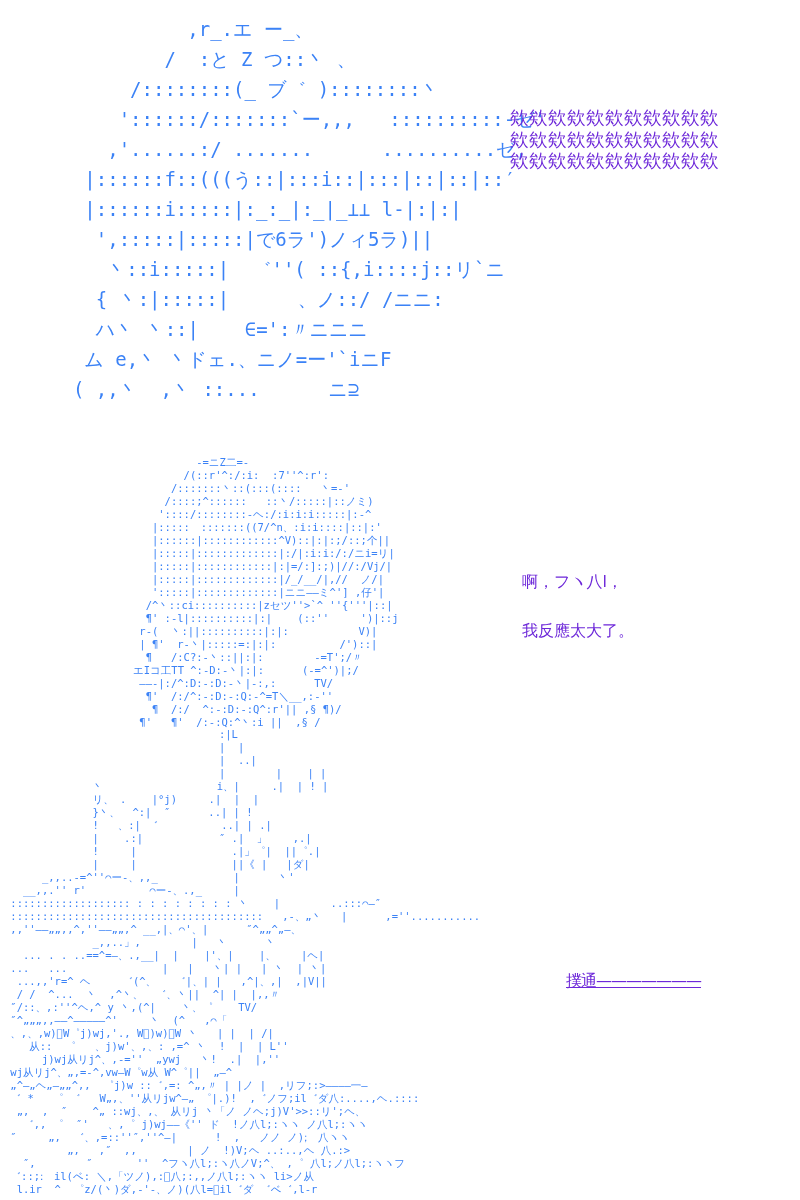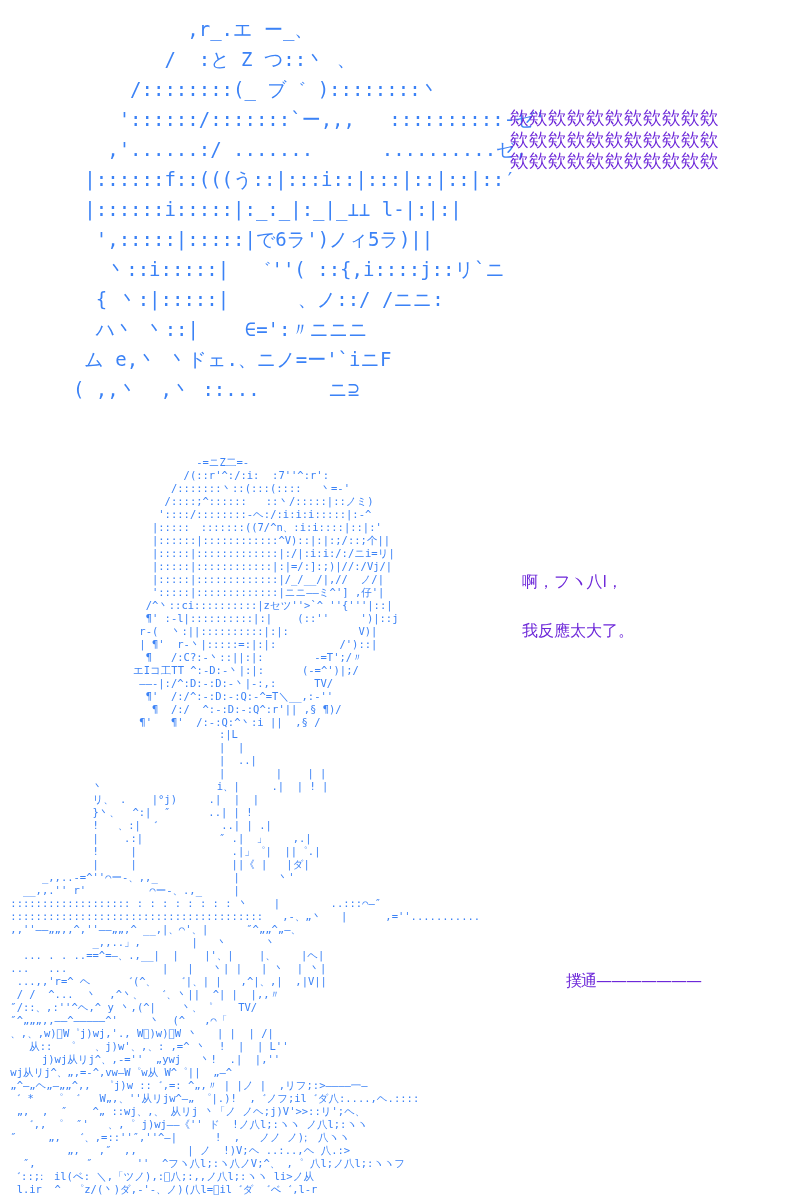--- a/index.html
+++ b/index.html
@@ -20,21 +20,21 @@
     font-family: "DejaVu Sans Mono", monospace;
   }
   pre.aa-top    { left: 50px;  top: 14px;   font-size: 19px; line-height: 30px; }
   pre.aa-middle { left: 133px; top: 456px;  font-size: 10.5px; line-height: 13px; }
   pre.aa-bottom { left: 4px;   top: 728px;  font-size: 10.5px; line-height: 13px; }
   .caption { position: absolute; color: #6d28d9; }
   .exclaim-block { left: 510px; top: 107px; font-size: 18.5px; line-height: 21.5px; letter-spacing: 0.5px; }
   .roll-line     { left: 499px; top: 251px; font-size: 20px; }
   .dlg-1         { left: 522px; top: 572px; font-size: 16px; }
   .dlg-2         { left: 522px; top: 621px; font-size: 16px; text-align: right; }
-  .sfx-line      { left: 566px; top: 971px; font-size: 16px; letter-spacing: -1px; }
+  .sfx-line      { left: 566px; top: 971px; font-size: 16px; letter-spacing: -1px; text-decoration: underline; }
   .exclaim-block div { margin: 0; padding: 0; }
 </style>
 </head>
 <body>
 
 <div class="stage">
 
   <pre class="aa aa-top">            ,r_.エ ー_、
           /  :と Z つ::丶 、
        /::::::::(_ ブ゛ )::::::::丶

